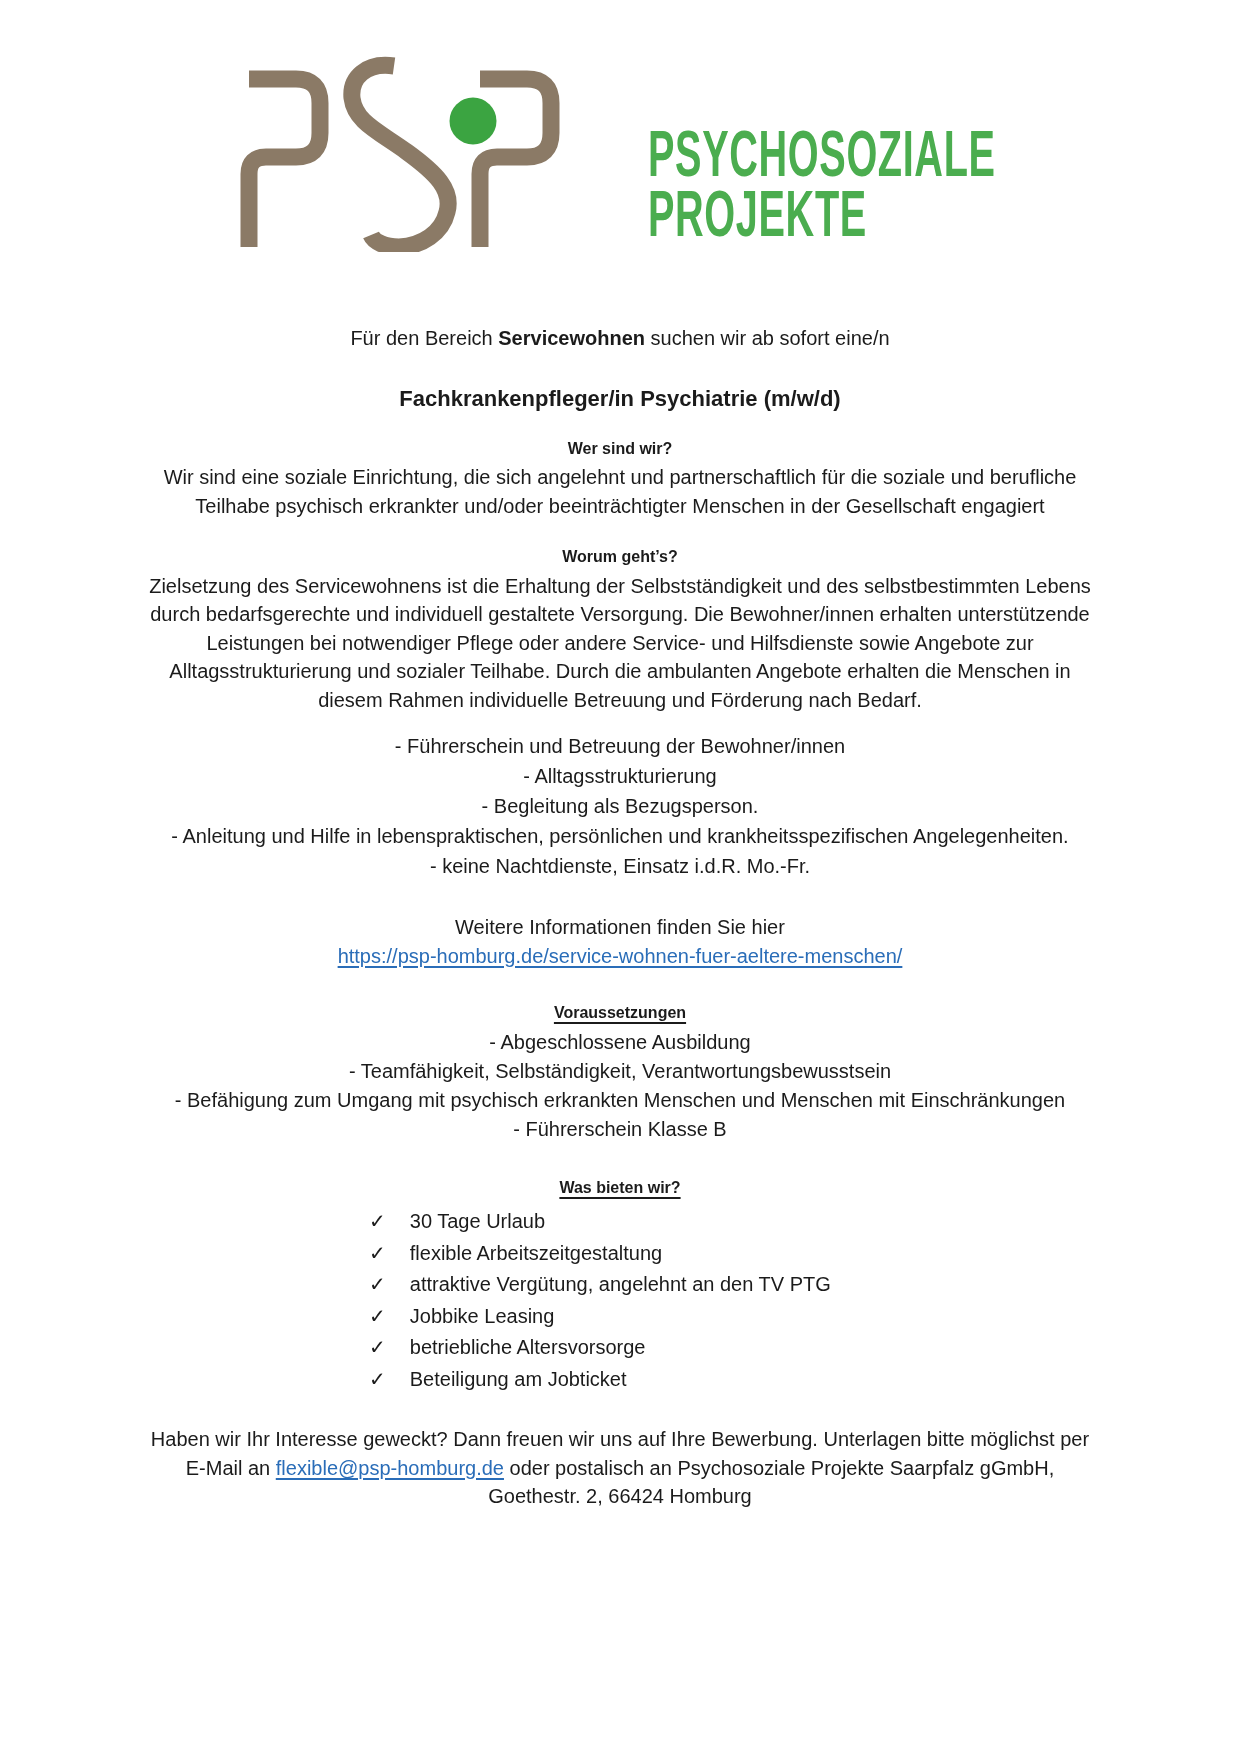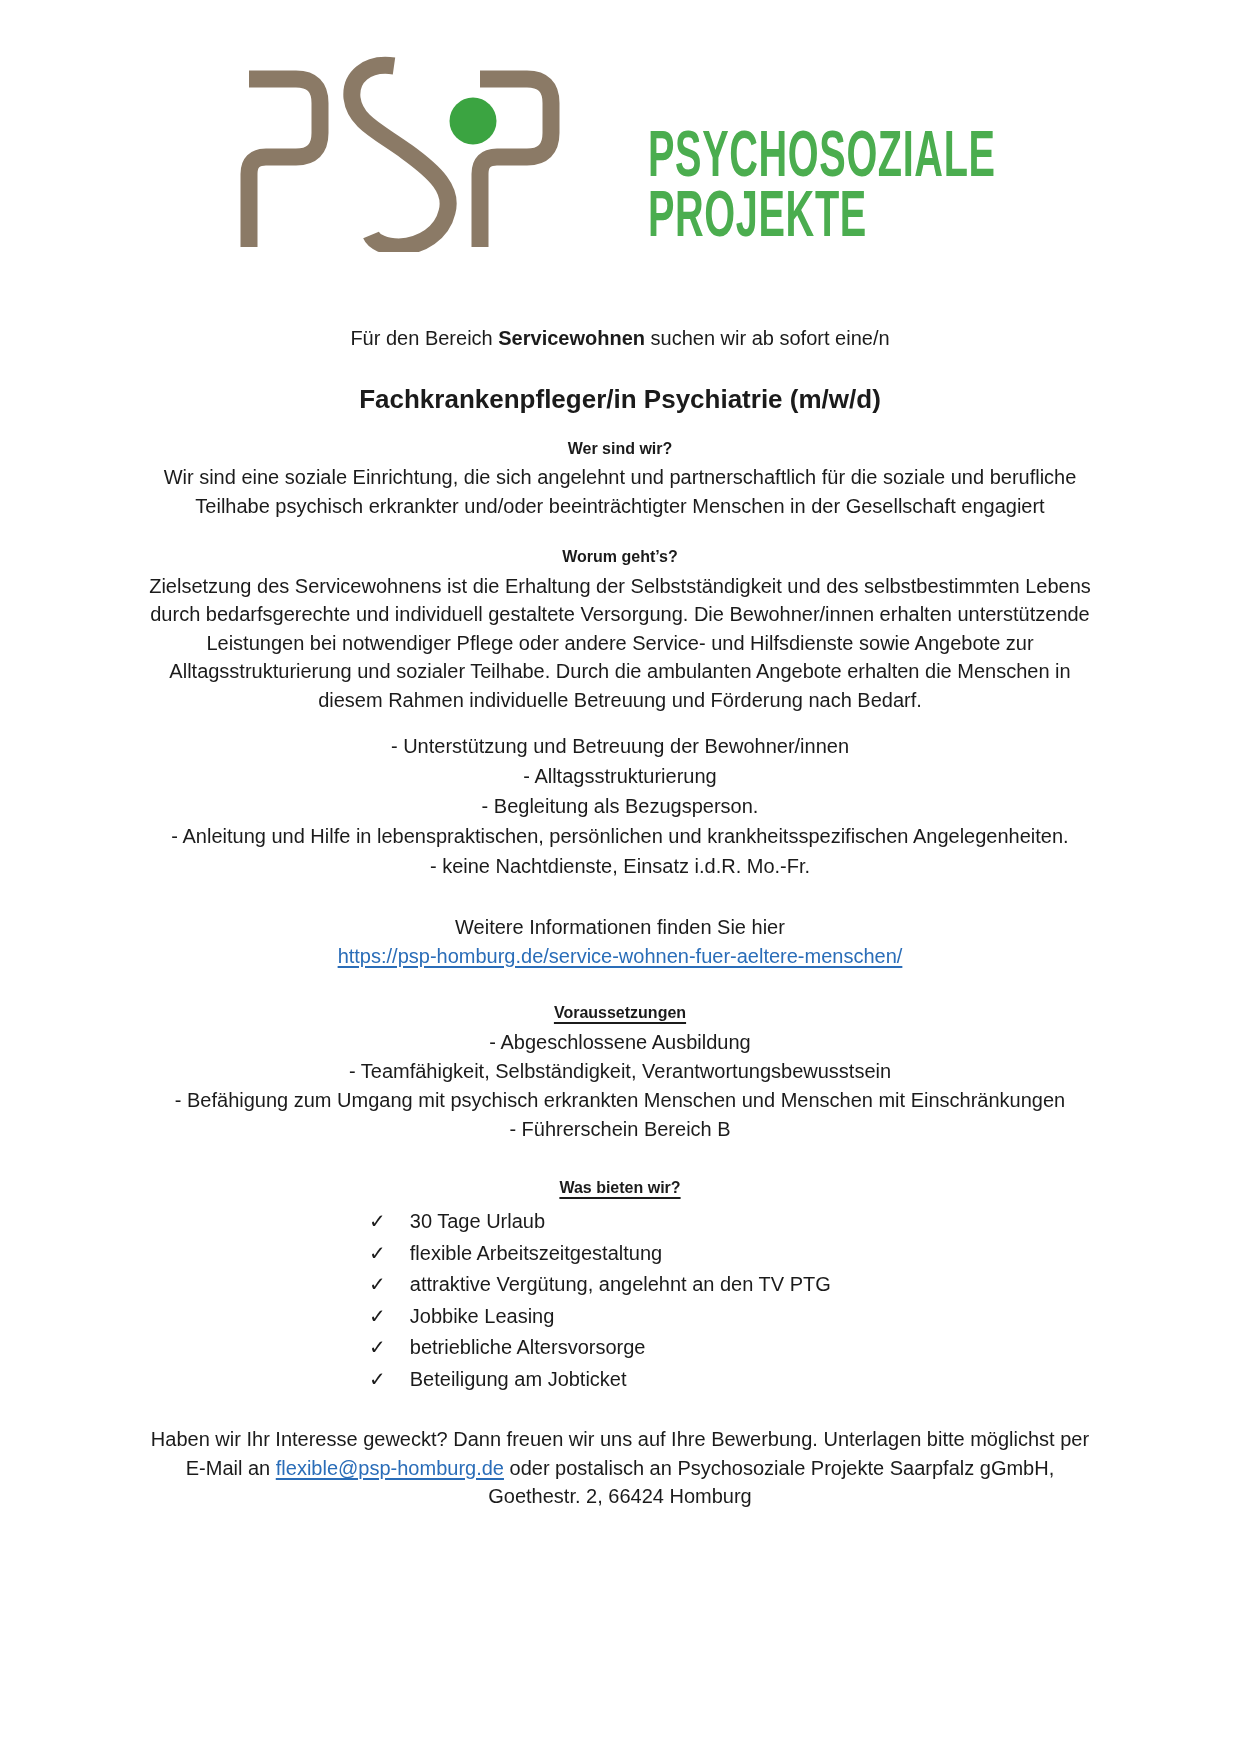--- a/index.html
+++ b/index.html
@@ -23,21 +23,21 @@
     font-weight:bold;font-size:64px;line-height:60px;
     letter-spacing:1px;color:var(--wordmark-green,#4BAD4F);
     transform:scaleX(0.62);transform-origin:left top;
     white-space:nowrap;
   }
   
   .doc{width:950px;margin:0 auto;text-align:center;}
   p,h1,h2,div{margin:0;padding:0;}
   .intro{margin-top:72px;}
   .intro b{font-weight:bold;}
-  .job-title{font-size:26px;line-height:30px;font-weight:bold;margin-top:31px;}
+  .job-title{font-size:22px;line-height:30px;font-weight:bold;margin-top:31px;}
   .sec-h{font-size:16px;line-height:28.5px;font-weight:bold;}
   .sec-h.u{text-decoration:underline;text-underline-offset:4px;text-decoration-thickness:2px;}
   .sec-who{margin-top:21px;}
   .sec-worum{margin-top:23px;}
   .sec-tasks-h{margin-top:26px;}
   .tasks-list{margin-top:17px;line-height:30px;}
   .sec-info{margin-top:32px;}
   .sec-req{margin-top:29px;}
   .req-list{line-height:29px;}
   .sec-offer{margin-top:30px;}
@@ -76,40 +76,40 @@
       <p>Wir sind eine soziale Einrichtung, die sich angelehnt und partnerschaftlich für die soziale und berufliche Teilhabe psychisch erkrankter und/oder beeinträchtigter Menschen in der Gesellschaft engagiert</p>
     </section>
 
     <section class="sec-worum">
       <h2 class="sec-h">Worum geht’s?</h2>
       <p>Zielsetzung des Servicewohnens ist die Erhaltung der Selbstständigkeit und des selbstbestimmten Lebens durch bedarfsgerechte und individuell gestaltete Versorgung. Die Bewohner/innen erhalten unterstützende Leistungen bei notwendiger Pflege oder andere Service- und Hilfsdienste sowie Angebote zur Alltagsstrukturierung und sozialer Teilhabe. Durch die ambulanten Angebote erhalten die Menschen in diesem Rahmen individuelle Betreuung und Förderung nach Bedarf.</p>
     </section>
 
     <div class="tasks-list">
 
-    <div>- Unterstützung und Betreuung der Bewohner/innen</div>
+    <div>- Führerschein und Betreuung der Bewohner/innen</div>
         <div>- Alltagsstrukturierung</div>
         <div>- Begleitung als Bezugsperson.</div>
         <div>- Anleitung und Hilfe in lebenspraktischen, persönlichen und krankheitsspezifischen Angelegenheiten.</div>
         <div>- keine Nachtdienste, Einsatz i.d.R. Mo.-Fr.</div>
       </div>
 
     <section class="sec-info">
       <p>Weitere Informationen finden Sie hier</p>
       <p><a class="doc-link" href="#" title="https://psp-homburg.de/service-wohnen-fuer-aeltere-menschen/">https://psp-homburg.de/service-wohnen-fuer-aeltere-menschen/</a></p>
     </section>
 
     <section class="sec-req">
       <h2 class="sec-h u">Voraussetzungen</h2>
       <div class="req-list">
 
       <div>- Abgeschlossene Ausbildung</div>
           <div>- Teamfähigkeit, Selbständigkeit, Verantwortungsbewusstsein</div>
           <div>- Befähigung zum Umgang mit psychisch erkrankten Menschen und Menschen mit Einschränkungen</div>
-          <div>- Führerschein Bereich B</div>
+          <div>- Führerschein Klasse B</div>
         </div>
     </section>
 
     <section class="sec-offer">
       <h2 class="sec-h u">Was bieten wir?</h2>
       <div class="offer-list">
 
           <div class="offer-row">
             <span class="check">✓</span>
             <span>30 Tage Urlaub</span>

